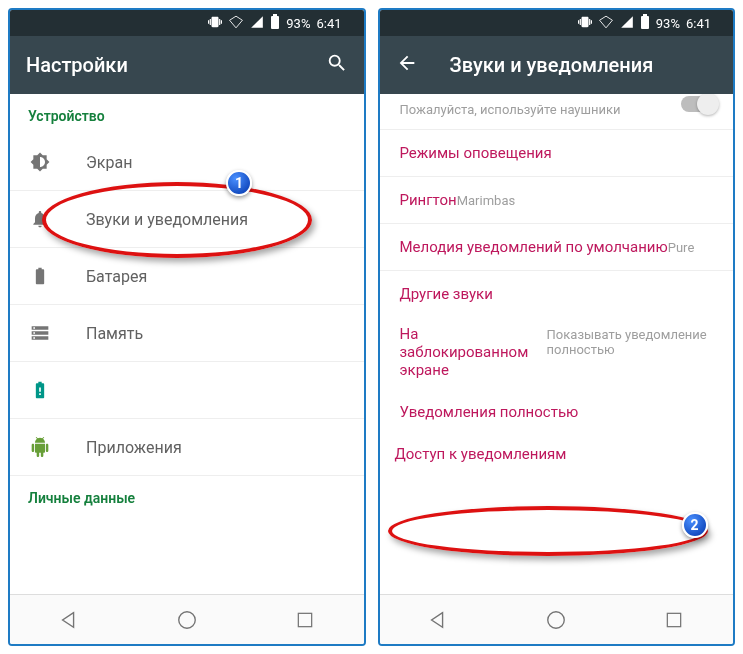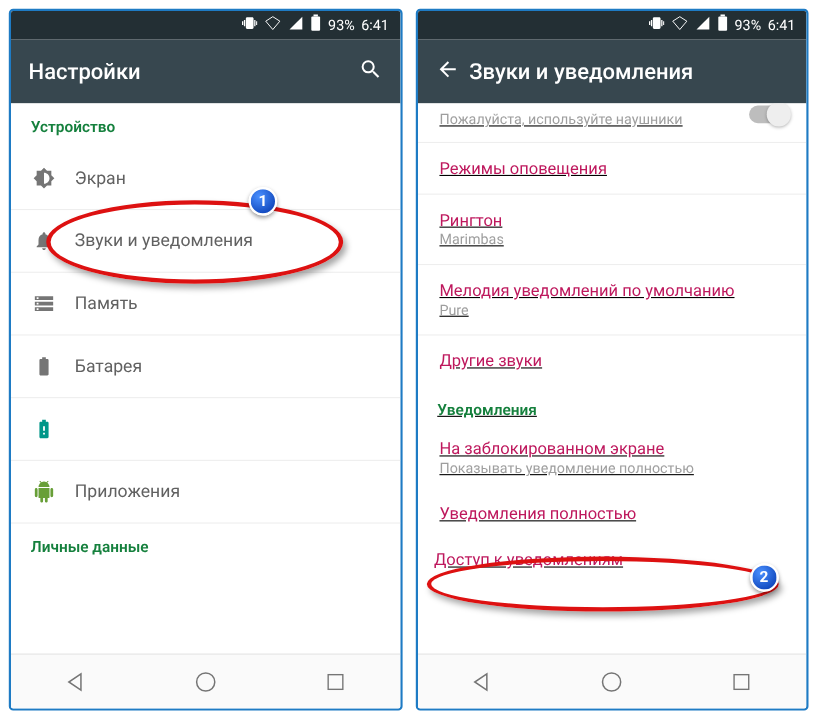--- a/index.html
+++ b/index.html
@@ -23,57 +23,57 @@
     overflow: hidden;
     position: relative;
   }
   .status-bar {
     background: #232f34;
     color: #fff;
     height: 26px;
     display: flex;
     align-items: center;
     justify-content: flex-end;
-    padding: 0 10px;
+    padding: 0 22px;
     font-size: 13px;
     gap: 6px;
   }
   .status-bar svg { fill: #fff; }
   .toolbar {
     background: #37474f;
     color: #fff;
     height: 58px;
     display: flex;
     align-items: center;
     padding: 0 16px;
-    gap: 9px;
+    gap: 32px;
   }
   .toolbar-title {
     font-size: 20px;
     font-weight: 500;
     flex: 1;
   }
   .toolbar svg { fill: #fff; }
   .content {
     flex: 1;
     overflow-y: hidden;
     background: #fff;
   }
   .section-header {
     color: #15803d;
     font-size: 14px;
     font-weight: 600;
     padding: 14px 18px 10px;
   }
   .list-item {
     display: flex;
-    align-items: flex-start;
+    align-items: center;
     padding: 18px 18px;
     border-bottom: 1px solid #eee;
-    gap: 16px;
+    gap: 34px;
     position: relative;
   }
   .list-item.no-icon { padding: 14px 20px; }
   .list-item.no-border { border-bottom: none; }
   .list-item .icon-slot {
     width: 24px;
     display: flex;
     justify-content: center;
   }
   .list-item .icon-slot svg { fill: #757575; }
@@ -81,21 +81,21 @@
     color: #616161;
     font-size: 16px;
     flex: 1;
   }
   .item-label-dark { color: #be185d; font-size: 15px; }
   .item-sub {
     color: #9e9e9e;
     font-size: 13px;
     margin-top: 2px;
   }
-  .item-text { display: flex; flex-direction: column; flex: 1; }
+  .item-text { display: flex; flex-direction: row; flex: 1; }
   .nav-bar {
     height: 50px;
     background: #fafafa;
     border-top: 1px solid #ddd;
     display: flex;
     justify-content: space-around;
     align-items: center;
   }
   .nav-bar svg { fill: none; stroke: #757575; stroke-width: 1.5; }
   .nav-bar .nav-btn { width: 24px; height: 24px; display:flex; align-items:center; justify-content:center;}
@@ -188,33 +188,33 @@
           <svg width="20" height="20" viewBox="0 0 24 24">
             <path d="M12 22c1.1 0 2-.9 2-2h-4c0 1.1.9 2 2 2zm6-6v-5c0-3.07-1.64-5.64-4.5-6.32V4c0-.83-.67-1.5-1.5-1.5s-1.5.67-1.5 1.5v.68C7.63 5.36 6 7.92 6 11v5l-2 2v1h16v-1l-2-2z"></path>
           </svg>
         </span>
       <span class="item-label">Звуки и уведомления</span>
     </div>
 
     <div class="list-item">
       <span class="icon-slot">
           <svg width="20" height="20" viewBox="0 0 24 24">
+            <path d="M15.67 4H14V2h-4v2H8.33C7.6 4 7 4.6 7 5.33v15.33C7 21.4 7.6 22 8.33 22h7.33c.74 0 1.34-.6 1.34-1.33V5.33C17 4.6 16.4 4 15.67 4z"></path>
+          </svg>
+        </span>
+      <span class="item-label">Батарея</span>
+    </div>
+
+    <div class="list-item">
+      <span class="icon-slot">
+          <svg width="20" height="20" viewBox="0 0 24 24">
             <path d="M2 20h20v-4H2v4zm2-3h2v2H4v-2zM2 4v4h20V4H2zm4 3H4V5h2v2zm-4 7h20v-4H2v4zm2-3h2v2H4v-2z"></path>
           </svg>
         </span>
       <span class="item-label">Память</span>
-    </div>
-
-    <div class="list-item">
-      <span class="icon-slot">
-          <svg width="20" height="20" viewBox="0 0 24 24">
-            <path d="M15.67 4H14V2h-4v2H8.33C7.6 4 7 4.6 7 5.33v15.33C7 21.4 7.6 22 8.33 22h7.33c.74 0 1.34-.6 1.34-1.33V5.33C17 4.6 16.4 4 15.67 4z"></path>
-          </svg>
-        </span>
-      <span class="item-label">Батарея</span>
     </div>
 
     <div class="list-item">
       <span class="icon-slot">
           <svg width="20" height="20" viewBox="0 0 24 24">
             <path d="M15.67 4H14V2h-4v2H8.33C7.6 4 7 4.6 7 5.33v15.33C7 21.4 7.6 22 8.33 22h7.33c.74 0 1.34-.6 1.34-1.33V5.33C17 4.6 16.4 4 15.67 4zM13 18h-2v-2h2v2zm0-4h-2V9h2v5z" fill="#009688"></path>
           </svg>
         </span>
     </div>
 
@@ -268,21 +268,21 @@
         </svg></span>
     <span>93%</span>
     <span>6:41</span>
   </div>
   <div class="toolbar">
     <span><svg width="22" height="22" viewBox="0 0 24 24">
           <path d="M20 11H7.83l5.59-5.59L12 4l-8 8 8 8 1.41-1.41L7.83 13H20v-2z"></path>
         </svg></span>
     <span class="toolbar-title">Звуки и уведомления</span>
   </div>
-  <div class="content" style="position:relative;text-decoration:underline;">
+  <div class="content" style="position:relative;">
     <div class="cutoff-top">
       <div class="toggle-stub"></div>
       <div class="item-sub">Пожалуйста, используйте наушники</div>
     </div>
 
     <div class="list-item no-icon">
       <span class="item-label-dark">Режимы оповещения</span>
     </div>
     <div class="list-item no-icon">
       <div class="item-text">
@@ -293,21 +293,20 @@
     <div class="list-item no-icon">
       <div class="item-text">
         <span class="item-label-dark">Мелодия уведомлений по умолчанию</span>
         <span class="item-sub">Pure</span>
       </div>
     </div>
     <div class="list-item no-icon no-border">
       <span class="item-label-dark">Другие звуки</span>
     </div>
 
-    <div class="section-header">Уведомления</div>
 
     <div class="list-item no-icon no-border" style="padding-top:8px;padding-bottom:10px;">
       <div class="item-text">
         <span class="item-label-dark">На заблокированном экране</span>
         <span class="item-sub">Показывать уведомление полностью</span>
       </div>
     </div>
     <div class="list-item no-icon no-border">
       <span class="item-label-dark">Уведомления полностью</span>
     </div>

